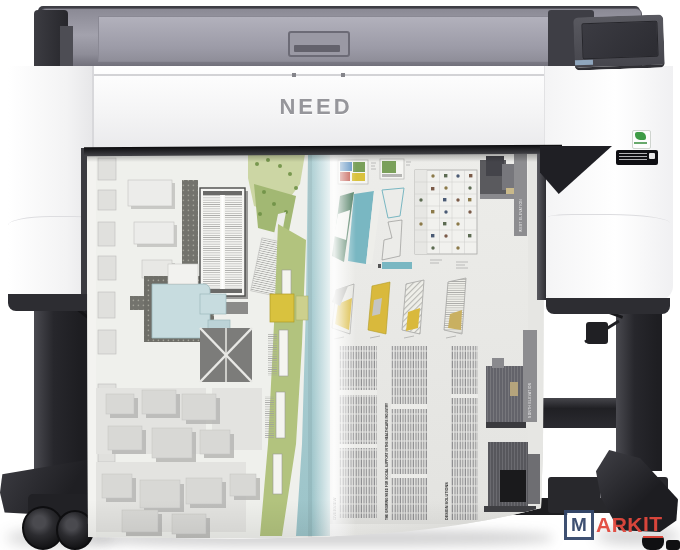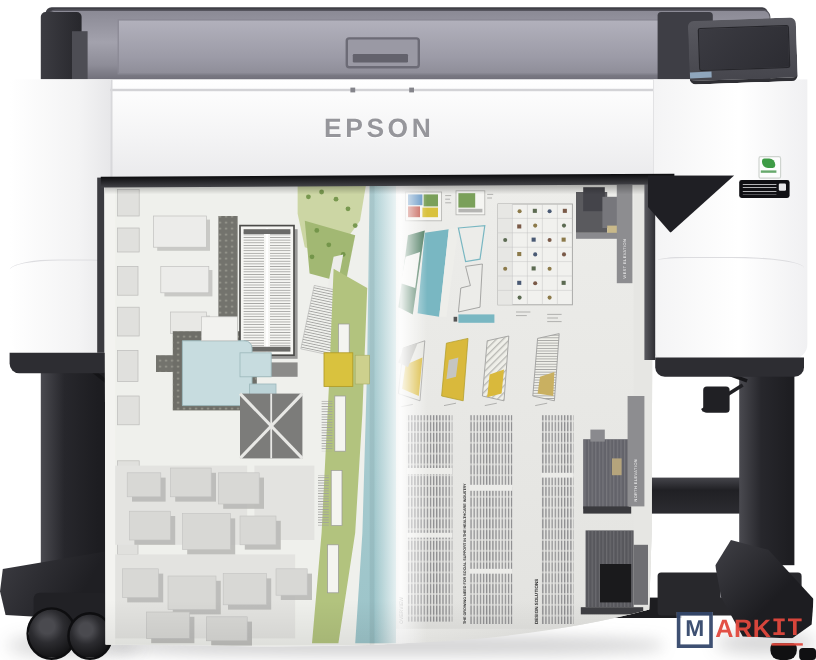--- a/index.html
+++ b/index.html
@@ -96,21 +96,21 @@
   .model-plate-chip{left:649px;top:153px;width:6px;height:6px;background:#e8e8ea;z-index:6;border-radius:1px;}
 
   
   #poster-svg{position:absolute;left:82px;top:144px;width:466px;height:400px;z-index:4;}
 
   
   .watermark{left:564px;bottom:10px;z-index:9;display:flex;align-items:center;opacity:.95;}
   .wm-box{width:24px;height:24px;border:3px solid #34476b;background:rgba(255,255,255,.85);
     color:#34476b;font-weight:bold;font-size:19px;line-height:24px;text-align:center;}
   .wm-text{color:#e2483d;font-size:21px;font-weight:700;letter-spacing:.5px;margin-left:2px;}
-  .wm-underline{color:#e2483d;font-size:21px;font-weight:600;letter-spacing:.5px;border-bottom:2px solid #e2483d;font-family:Liberation Mono, monospace;}
+  .wm-underline{color:#e2483d;font-size:21px;font-weight:600;letter-spacing:.5px;border-bottom:2px solid #e2483d;}
 </style>
 </head>
 <body>
 
 <div id="stage">
 
   <div class="shadow-soft" style="left:6px;top:530px;width:110px;height:16px;"></div>
   <div class="shadow-soft" style="left:596px;top:528px;width:84px;height:16px;"></div>
   <div class="sheet-floor-shadow" style="left:92px;top:530px;width:460px;height:16px;"></div>
 
@@ -141,21 +141,21 @@
   <div class="abs cover-frame-left"></div>
   <div class="abs cover-frame-left2"></div>
   <div class="abs cover-frame-right"></div>
   <div class="abs cover-handle"></div>
   <div class="abs cover-handle-bar"></div>
 
   <div class="abs front-panel"></div>
   <div class="abs groove"></div>
   <div class="groove-tick" style="left:292px;"></div>
   <div class="groove-tick" style="left:341px;"></div>
-  <div class="abs brand-logo">EPSON</div>
+  <div class="abs brand-logo">NEED</div>
 
   <div class="abs pod-left"></div>
   <div class="abs pod-left-seam"></div>
   <div class="abs pod-left-under"></div>
   <div class="abs seam-left"></div>
 
   <svg id="poster-svg" viewBox="0 0 466 400">
     <defs>
       <linearGradient id="sheetGrad" x1="0" y1="0" x2="1" y2="0">
         <stop offset="0" stop-color="#efefed"></stop>

